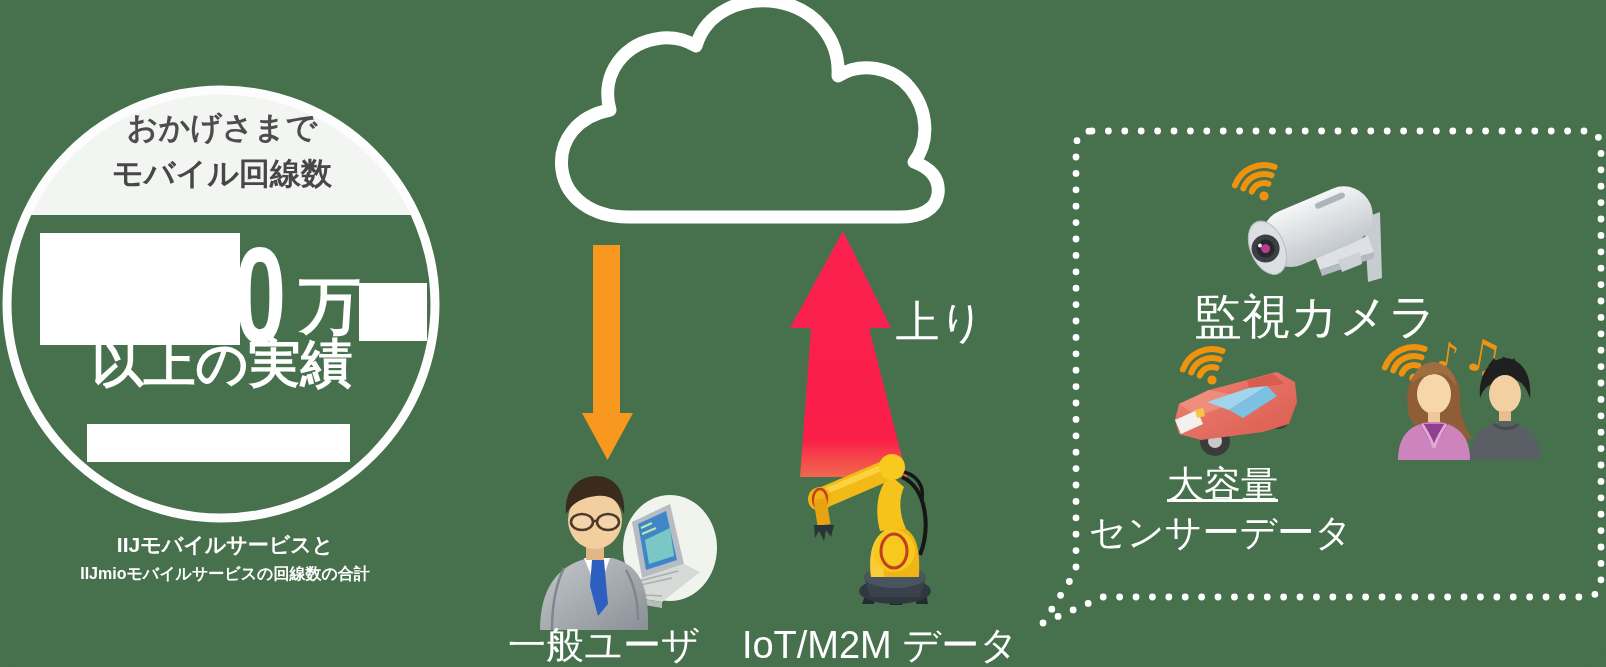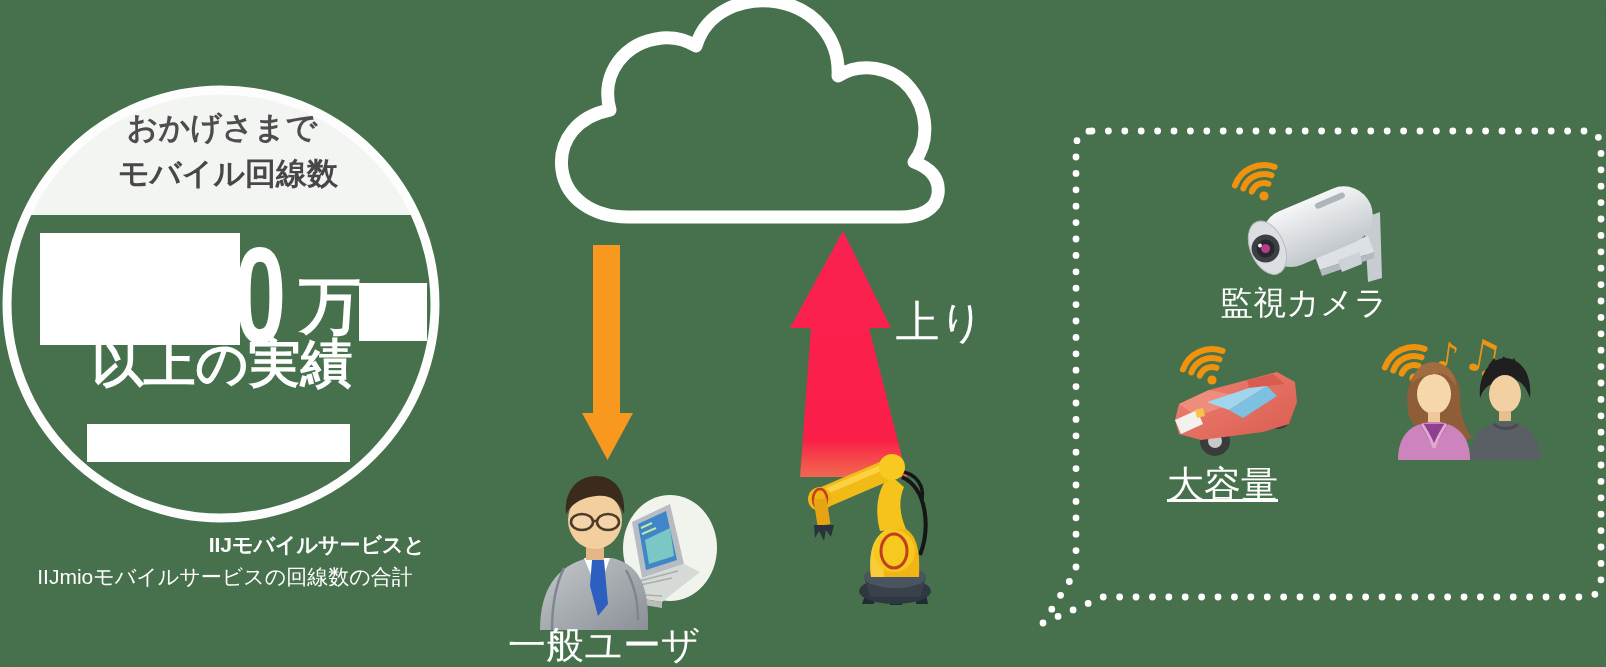--- a/index.html
+++ b/index.html
@@ -4,52 +4,52 @@
 <style>
   html,body{margin:0;padding:0;background:#47704d;}
   .page{position:relative;width:1606px;height:667px;background:#47704d;overflow:hidden;
         font-family:"Liberation Sans","DejaVu Sans",sans-serif;border-radius:19px;}
   svg{position:absolute;display:block;overflow:visible;}
   .t{position:absolute;text-align:center;color:#fff;white-space:nowrap;line-height:1.05;}
 
   
   .badge-svg{left:0px;top:80px;}
   .badge-top1{left:42px;top:112px;width:360px;font-size:31px;font-weight:600;color:#4d4d4d;}
-  .badge-top2{left:48px;top:158px;width:360px;font-size:31px;font-weight:700;color:#474747;}
+  .badge-top2{left:42px;top:158px;width:360px;font-size:31px;font-weight:700;color:#474747;}
   .block{position:absolute;background:#ffffff;}
   .block1{left:40px;top:233px;width:200px;height:112px;}
   .block2{left:359px;top:283px;width:68px;height:58px;}
   .block3{left:87px;top:424px;width:263px;height:38px;}
   .badge-digit{left:234px;top:226px;font-size:138px;font-weight:700;line-height:1;
                transform:scaleX(.68);transform-origin:left top;}
   .badge-unit{left:299px;top:275px;font-size:62px;font-weight:800;line-height:1;}
   .badge-headline{left:42px;top:336px;width:360px;font-size:52px;font-weight:700;}
-  .badge-foot1{left:25px;top:534px;width:400px;font-size:21px;font-weight:700;text-align:right;}
-  .badge-foot2{left:25px;top:566px;width:400px;font-size:21px;font-weight:400;}
+  .badge-foot1{left:25px;top:534px;width:400px;font-size:21px;font-weight:700;}
+  .badge-foot2{left:25px;top:566px;width:400px;font-size:16px;font-weight:700;}
 
   
   .cloud{left:552px;top:2px;}
   .arrow-down{left:582px;top:243px;}
   .arrow-up{left:789px;top:231px;z-index:1;}
   .label-down{left:455px;top:308px;width:140px;font-size:44px;font-weight:500;}
   .label-up{left:870px;top:299px;width:140px;font-size:44px;font-weight:500;}
   .person{left:512px;top:468px;z-index:2;}
   .robot{left:768px;top:443px;z-index:2;}
   .label-user{left:508px;top:626px;width:190px;font-size:38px;font-weight:500;z-index:3;text-align:right;}
   .label-iot{left:730px;top:626px;width:300px;font-size:38px;font-weight:500;z-index:3;}
 
   
   .bubble{left:0;top:0;}
   .wifi-cam{left:1220px;top:152px;}
   .wifi-car{left:1168px;top:336px;}
   .wifi-people{left:1370px;top:334px;}
   .camera{left:1222px;top:152px;}
   .car{left:1163px;top:340px;}
   .people{left:1352px;top:328px;}
-  .label-camera{left:1194px;top:286px;width:220px;font-size:33px;font-weight:500;}
+  .label-camera{left:1194px;top:292px;width:220px;font-size:48px;font-weight:500;}
   .label-sensor1{left:1120px;top:466px;width:205px;font-size:37px;font-weight:500;text-decoration:underline;}
   .label-sensor2{left:1078px;top:514px;width:285px;font-size:37px;font-weight:500;}
   .label-video{left:1340px;top:486px;width:240px;font-size:37px;font-weight:500;}
   .note{position:absolute;color:#ee9414;font-family:"DejaVu Sans",sans-serif;line-height:1;}
   .note1{left:1437px;top:338px;font-size:34px;transform:rotate(8deg);}
   .note2{left:1463px;top:334px;font-size:45px;transform:rotate(10deg);}
 </style>
 </head>
 <body>
 
@@ -162,20 +162,21 @@
       <path d="M112,88 C106,66 110,44 122,32 L136,44 C130,58 132,72 138,86 Z" fill="#f5c31c"></path>
       <line x1="122" y1="26" x2="52" y2="56" stroke="#f2ba16" stroke-width="21" stroke-linecap="round"></line>
       <line x1="122" y1="21" x2="56" y2="49" stroke="#ffd94e" stroke-width="6" stroke-linecap="round" opacity="0.8"></line>
       <circle cx="124" cy="24" r="13" fill="#f8ca1f"></circle>
       <circle cx="52" cy="56" r="12" fill="#f0b515"></circle>
       <ellipse cx="52" cy="56" rx="7" ry="10" fill="none" stroke="#c33d20" stroke-width="2.5"></ellipse>
       <line x1="52" y1="56" x2="56" y2="82" stroke="#e6a412" stroke-width="13"></line>
     </g>
     <path d="M46,82 L66,82 L63,94 L58,87 L56,98 L51,88 L47,95 Z" fill="#2b333a"></path>
   </svg>
+  <div class="t label-iot">IoT/M2M データ</div>
 
   <svg class="bubble" width="1606" height="667" viewBox="0 0 1606 667" style="pointer-events:none">
     <path d="M 1092,131 H 1584 Q 1601,131 1601,148 V 580 Q 1601,597 1584,597 H 1103 L 1043,623 L 1076,571 V 148 Q 1076,131 1092,131 Z" fill="none" stroke="#ffffff" stroke-width="6.8" stroke-linecap="round" stroke-dasharray="0 16.4"></path>
   </svg>
 
   <svg class="wifi-cam" width="56" height="56" viewBox="0 0 56 56">
     <use href="#wifi-shape"></use>
   </svg>
   <svg class="camera" width="170" height="140" viewBox="0 0 170 140">
     <defs>
@@ -220,20 +221,21 @@
       <path d="M12,80 L16,64 L46,50 L84,40 L114,32 L132,42 L134,62 L126,84 L100,92 L38,100 L16,94 Z" fill="url(#carg)"></path>
       <path d="M16,64 L46,50 L86,58 L34,76 Z" fill="#ef8d7d"></path>
       <path d="M84,40 L110,34 L122,44 L104,46 L86,48 Z" fill="#d95c50"></path>
       <path d="M44,62 L86,48 L104,46 L66,70 Z" fill="#9fd6ee"></path>
       <path d="M66,70 L104,46 L114,56 L80,78 Z" fill="#7cc0e2"></path>
       <path d="M12,80 L34,70 L40,84 L18,94 Z" fill="#f2f1ee"></path>
       <path d="M32,70 L40,68 L42,76 L34,78 Z" fill="#f6c44a"></path>
     </g>
   </svg>
   <div class="t label-sensor1">大容量</div>
+  <div class="t label-sensor2">センサーデータ</div>
 
   <svg class="wifi-people" width="56" height="56" viewBox="0 0 56 56">
     <use href="#wifi-shape"></use>
   </svg>
   <span class="note note1">♪</span>
   <span class="note note2">♫</span>
   <svg class="people" width="200" height="140" viewBox="0 0 200 140">
     <g>
       <path d="M56,80 C52,52 66,38 82,36 C100,38 110,52 108,76 C110,94 116,104 120,110 L96,116 C92,108 88,104 82,104 C72,104 64,100 60,94 C56,88 56,84 56,80 Z" fill="#8f5e38"></path>
       <ellipse cx="82" cy="66" rx="17" ry="20" fill="#f6d7a9"></ellipse>

